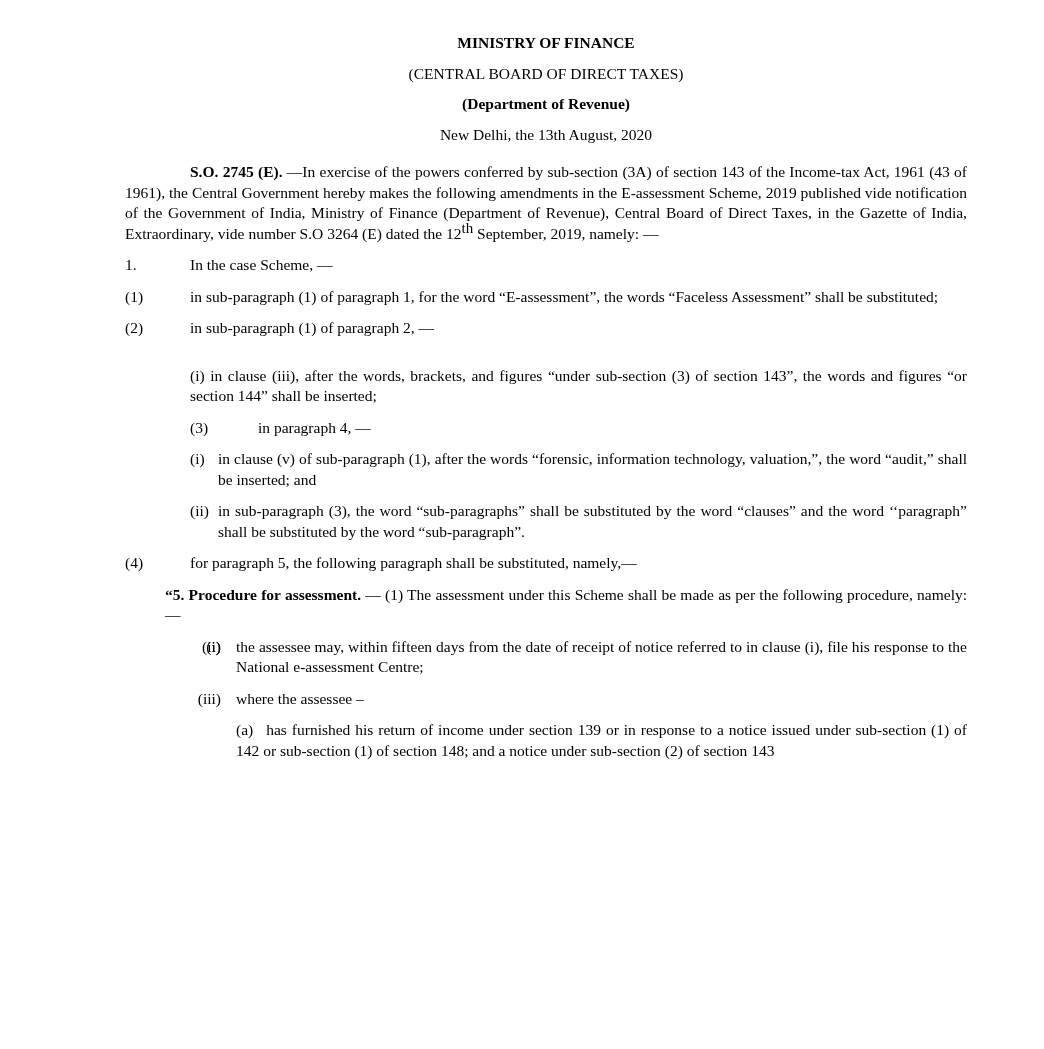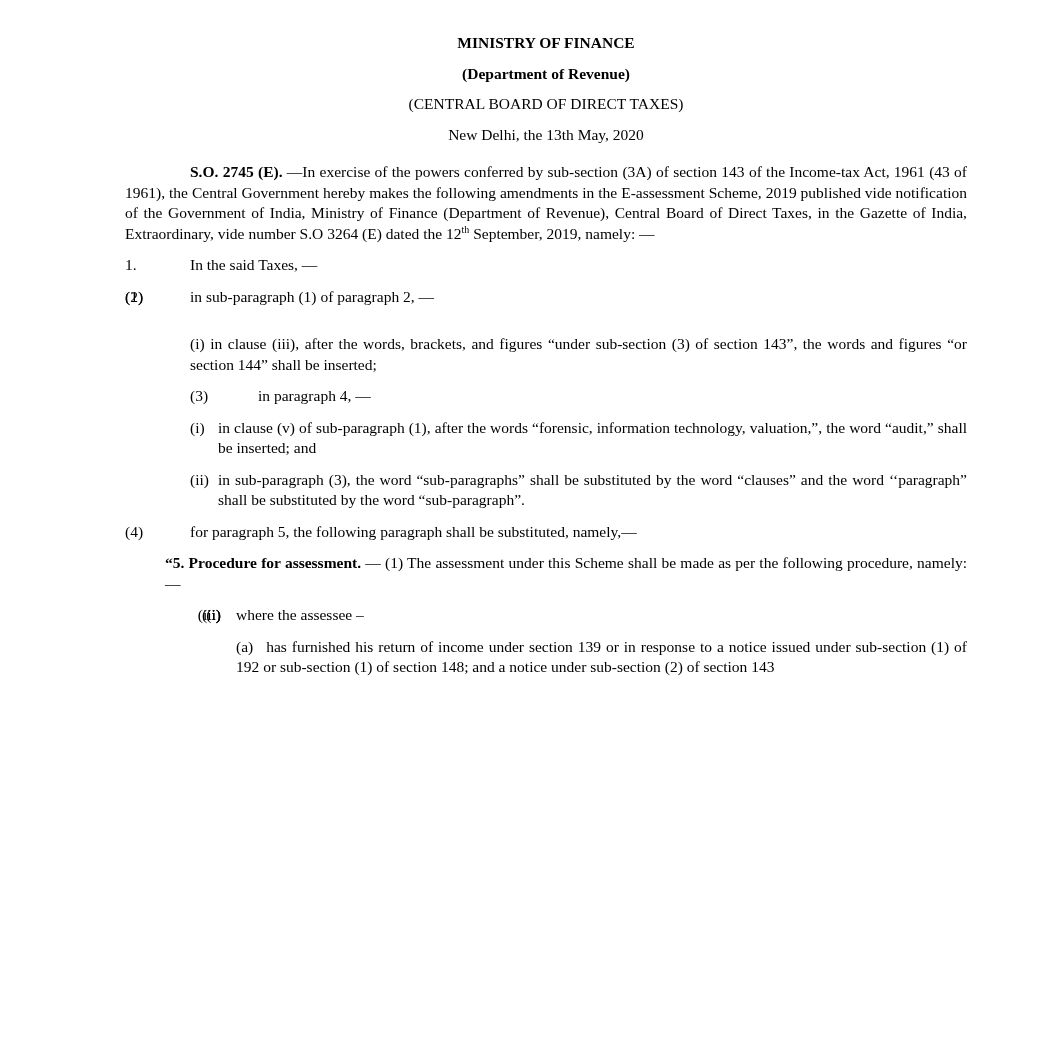--- a/index.html
+++ b/index.html
@@ -14,21 +14,21 @@
     font-size: 15.5px;
     line-height: 20.5px;
     overflow: hidden;
   }
   .content { width: 842px; margin-left: 125px; padding-top: 33px; }
   .center { text-align: center; }
   .bold { font-weight: bold; }
   .hline { margin-bottom: 10px; }
   .dateline { margin-bottom: 17px; }
   .intro { text-align: justify; text-indent: 65px; }
-  sup { font-size: 10px; line-height: 0; vertical-align: super; }
+  sup { font-size: 15px; line-height: 0; vertical-align: super; }
 
   
   .item { position: relative; padding-left: 65px; margin-top: 11px; text-align: justify; }
   .item > .marker { position: absolute; left: 0; }
 
   
   .sub2 { margin-left: 65px; margin-top: 27px; text-align: justify; }
 
   
   .item3 { position: relative; margin-left: 65px; padding-left: 68px; margin-top: 11px; text-align: justify; }
@@ -49,46 +49,46 @@
   .suba { margin-left: 111px; margin-top: 11px; text-align: justify; }
   .suba > .marker { display: inline-block; margin-right: 13px; }
 </style>
 </head>
 <body>
 
 <div class="page">
   <div class="content">
 
     <div class="center bold hline">MINISTRY OF FINANCE</div>
+    <div class="center hline">(CENTRAL BOARD OF DIRECT TAXES)</div>
     <div class="center bold hline">(Department of Revenue)</div>
-    <div class="center hline">(CENTRAL BOARD OF DIRECT TAXES)</div>
-    <div class="center dateline">New Delhi, the 13th  May, 2020</div>
+    <div class="center dateline">New Delhi, the 13th  August, 2020</div>
 
     <p class="intro"><span class="bold">S.O.  2745 (E).</span><span> —In exercise of the powers conferred by sub-section (3A) of section 143 of the Income-tax Act, 1961 (43 of 1961), the Central Government hereby makes the following amendments in the E-assessment Scheme, 2019 published vide notification of the Government of India, Ministry of Finance (Department of Revenue), Central Board of Direct Taxes, in the Gazette of India, Extraordinary, vide  number S.O 3264 (E) dated the 12</span><sup>th</sup><span> September, 2019, namely: —</span></p>
 
-    <p class="item"><span class="marker">1.</span><span>In the said Taxes, —</span></p>
+    <p class="item"><span class="marker">1.</span><span>In the case Scheme, —</span></p>
 
-    <p class="item"><span class="marker">(1)</span></p>
+    <p class="item"><span class="marker">(1)</span><span>in sub-paragraph (1) of paragraph 1, for the word “E-assessment”, the words “Faceless Assessment” shall be substituted;</span></p>
 
     <p class="item"><span class="marker">(2)</span><span>in sub-paragraph (1) of paragraph 2, —</span></p>
 
     <p class="sub2">(i) in clause (iii), after the words, brackets, and figures “under sub-section (3) of section 143”, the words and figures “or section 144” shall be inserted;</p>
 
     <p class="item3"><span class="marker">(3)</span><span>in paragraph 4, —</span></p>
 
     <p class="hang3"><span class="marker">(i)</span><span>in clause (v) of sub-paragraph (1), after the words “forensic, information technology, valuation,”, the word “audit,” shall be inserted; and</span></p>
 
     <p class="hang3"><span class="marker">(ii)</span><span>in sub-paragraph (3), the word “sub-paragraphs” shall be substituted by the word “clauses” and the word ‘‘paragraph” shall be substituted by the word “sub-paragraph”.</span></p>
 
     <p class="item"><span class="marker">(4)</span><span>for paragraph 5, the following paragraph shall be substituted, namely,—</span></p>
 
     <p class="para5"><span class="bold">“5. Procedure for assessment.</span><span> — (1) The assessment under this Scheme shall be made as per the following procedure, namely: —</span></p>
 
     <p class="proc"><span class="marker">(i)</span></p>
 
-    <p class="proc"><span class="marker">(ii)</span></p>
+    <p class="proc"><span class="marker">(ii)</span><span>the assessee may, within fifteen days from the date of receipt of notice referred to in clause (i), file his response to the National e-assessment Centre;</span></p>
 
     <p class="proc"><span class="marker">(iii)</span><span>where the assessee –</span></p>
 
-    <p class="suba"><span class="marker">(a)</span><span>has furnished his return of income under section 139 or in response to a notice issued under sub-section (1) of 192 or sub-section (1) of section 148; and a notice under sub-section (2) of section 143</span></p>
+    <p class="suba"><span class="marker">(a)</span><span>has furnished his return of income under section 139 or in response to a notice issued under sub-section (1) of 142 or sub-section (1) of section 148; and a notice under sub-section (2) of section 143</span></p>
 
   </div>
 </div>
 
 </body></html>

